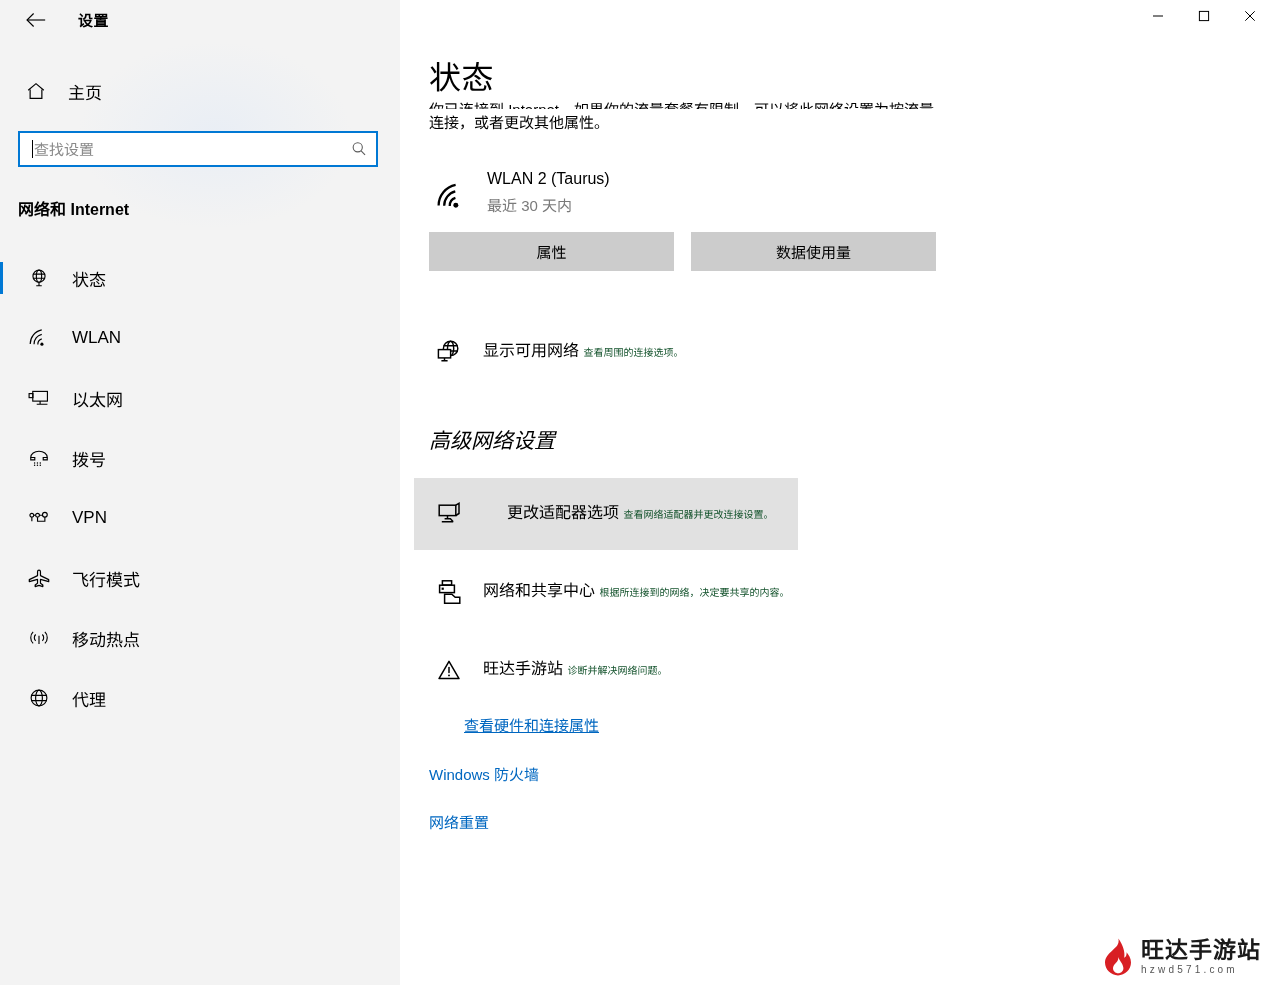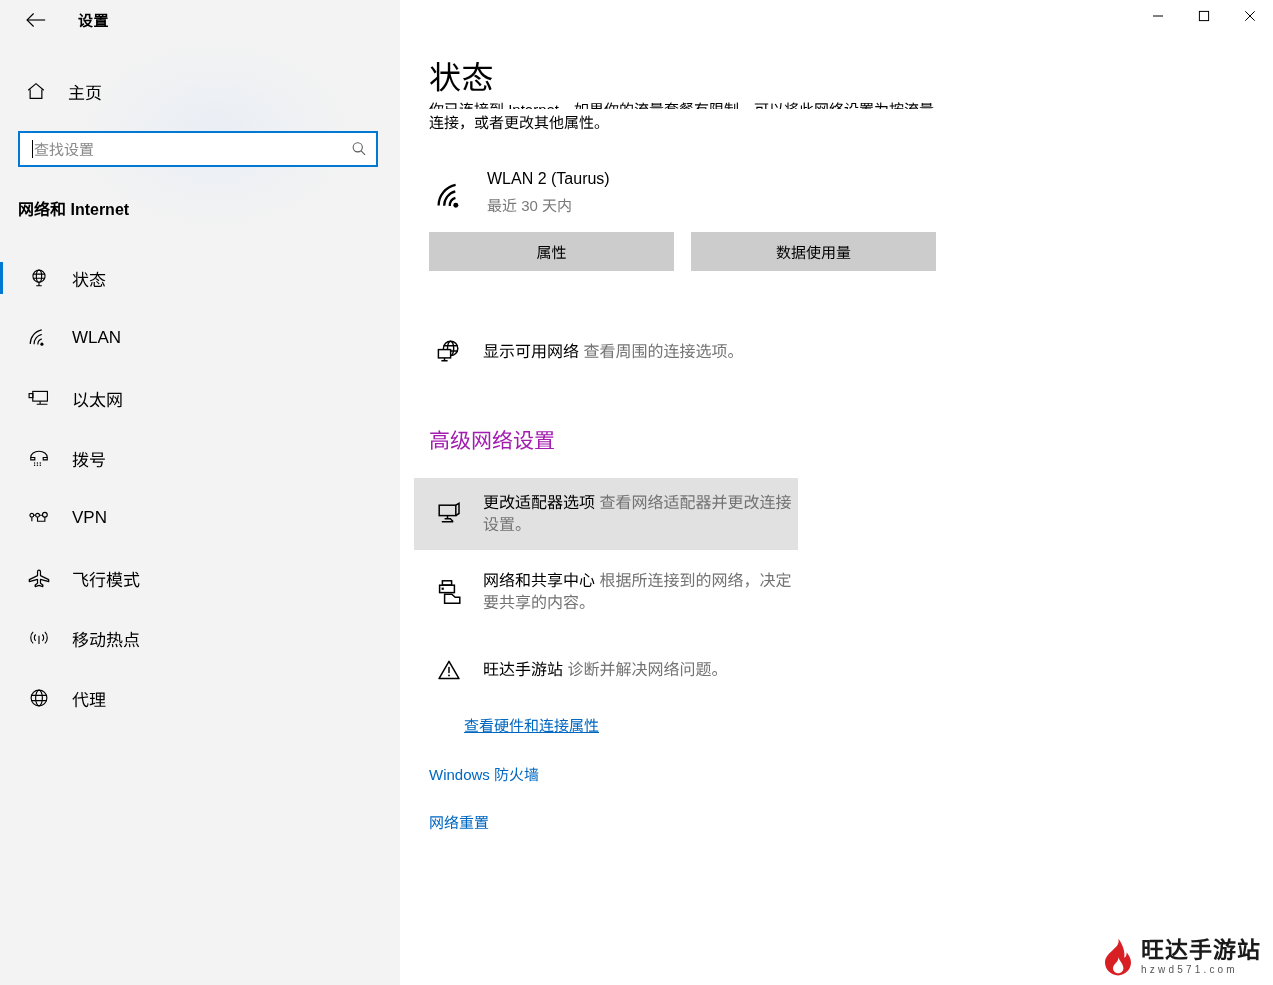--- a/index.html
+++ b/index.html
@@ -280,37 +280,38 @@
   .linkrow {
     position: absolute;
     left: 14px;
     width: 384px;
     height: 72px;
     display: flex;
     align-items: center;
     box-sizing: border-box;
     padding-left: 15px;
   }
-  .linkrow.hover { background: #e1e1e1; }
+  .linkrow.hover { background: #e1e1e1; gap: 24px; }
   .linkrow .lr-ico {
     width: 40px;
     display: flex;
     align-items: center;
     justify-content: center;
     flex: 0 0 40px;
   }
   .lr-text { margin-left: 14px; }
   .lr-title { font-size: 16px; color: #000; line-height: 22px; }
-  .lr-desc { font-size: 16px; color: #737373; line-height: 22px; margin-top: 1px; }
+  .lr-desc { font-size: 10px; color: #14532d; line-height: 22px; margin-top: 1px; }
   .adv-title {
     position: absolute;
     top: 424px; left: 29px;
     font-size: 21px;
     font-weight: 400;
-    color: #a21caf;
+    color: #000000;
+    font-style: italic;
   }
   .textlink {
     position: absolute;
     left: 29px;
     font-size: 15px;
     color: #0067c0;
     text-decoration: none;
     cursor: default;
   }
   .textlink.underline { text-decoration: underline; }

